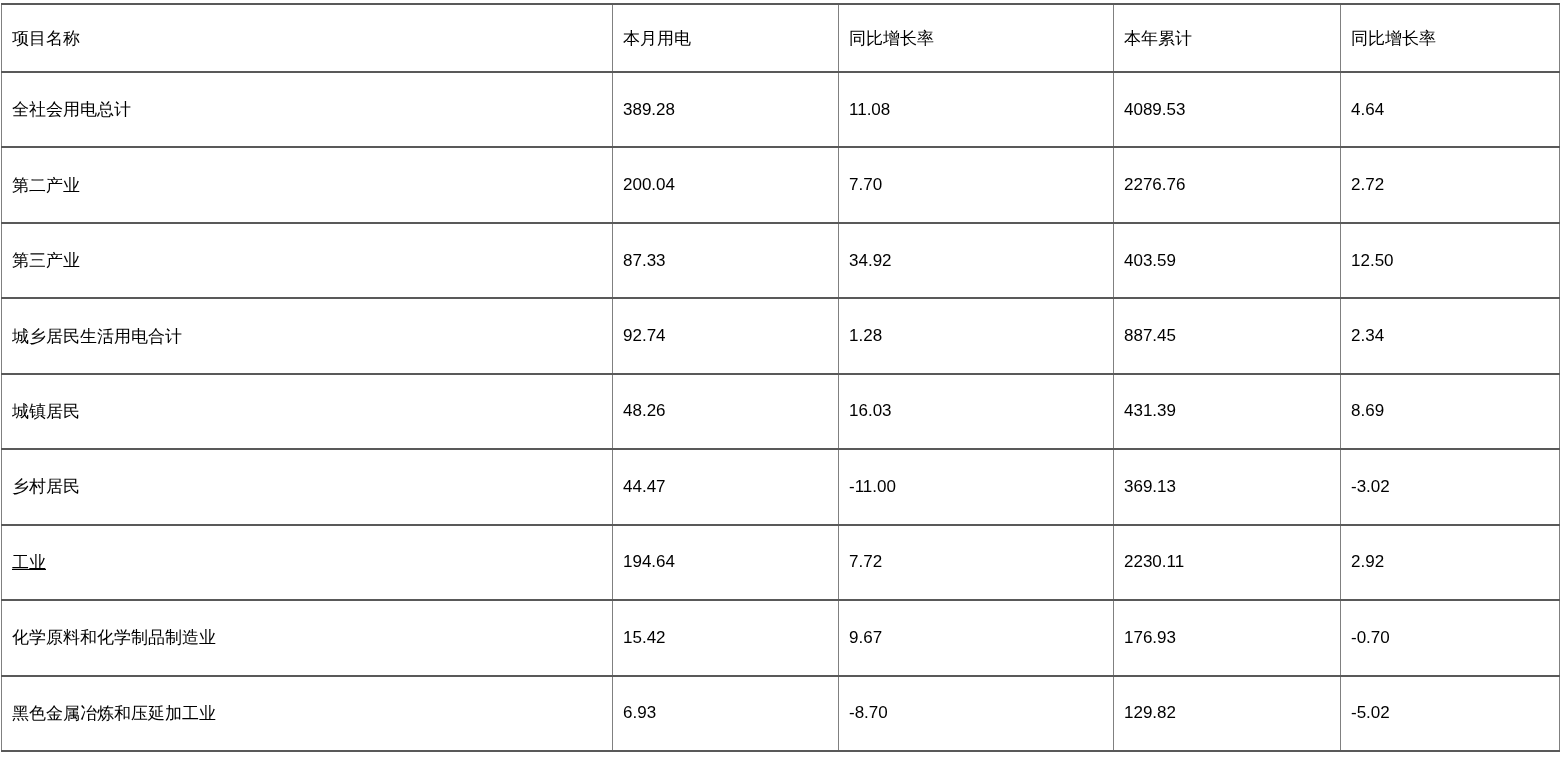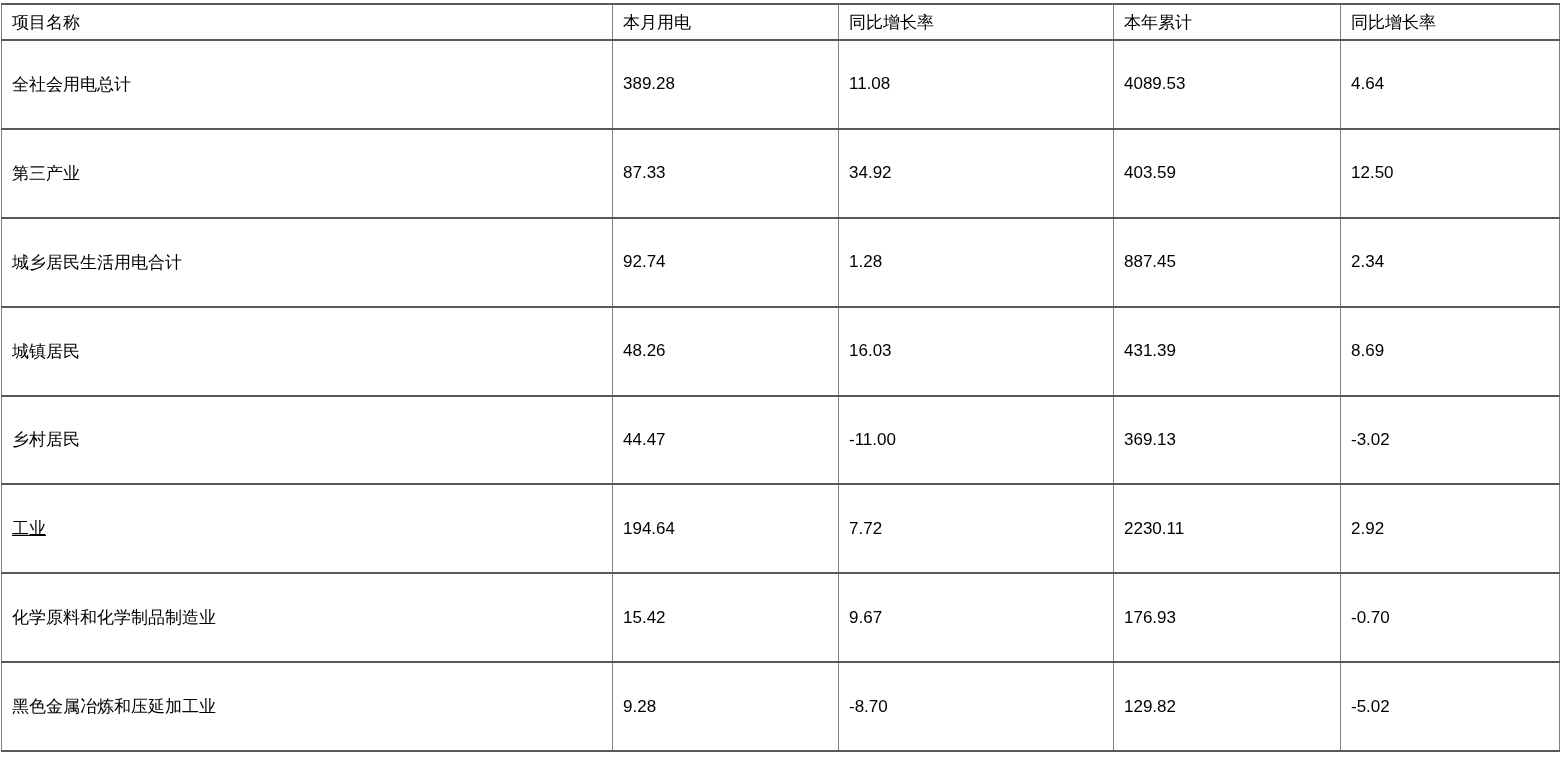--- a/index.html
+++ b/index.html
@@ -26,21 +26,21 @@
     border-right: 1px solid #808080;
     border-top: 2px solid #595959;
     border-bottom: 2px solid #595959;
     padding: 0 4px 0 10px;
     text-align: left;
     vertical-align: middle;
     font-weight: normal;
     white-space: nowrap;
     overflow: hidden;
   }
-  #elec-table tr { height: 36px; }
+  #elec-table tr { height: 68px; }
   .u { text-decoration: underline; }
 </style>
 </head>
 <body>
 
 <table id="elec-table">
   <colgroup>
     <col style="width:611px">
     <col style="width:226px">
     <col style="width:275px">
@@ -56,20 +56,27 @@
       <th>同比增长率</th>
     </tr>
   </thead>
   <tbody>
       <tr>
         <td>全社会用电总计</td>
         <td>389.28</td>
         <td>11.08</td>
         <td>4089.53</td>
         <td>4.64</td>
+      </tr>
+      <tr>
+        <td>第二产业</td>
+        <td>200.04</td>
+        <td>7.70</td>
+        <td>2276.76</td>
+        <td>2.72</td>
       </tr>
       <tr>
         <td>第三产业</td>
         <td>87.33</td>
         <td>34.92</td>
         <td>403.59</td>
         <td>12.50</td>
       </tr>
       <tr>
         <td>城乡居民生活用电合计</td>
@@ -101,19 +108,19 @@
       </tr>
       <tr>
         <td>化学原料和化学制品制造业</td>
         <td>15.42</td>
         <td>9.67</td>
         <td>176.93</td>
         <td>-0.70</td>
       </tr>
       <tr>
         <td>黑色金属冶炼和压延加工业</td>
-        <td>9.28</td>
+        <td>6.93</td>
         <td>-8.70</td>
         <td>129.82</td>
         <td>-5.02</td>
       </tr>
     </tbody>
 </table>
 
 </body></html>

